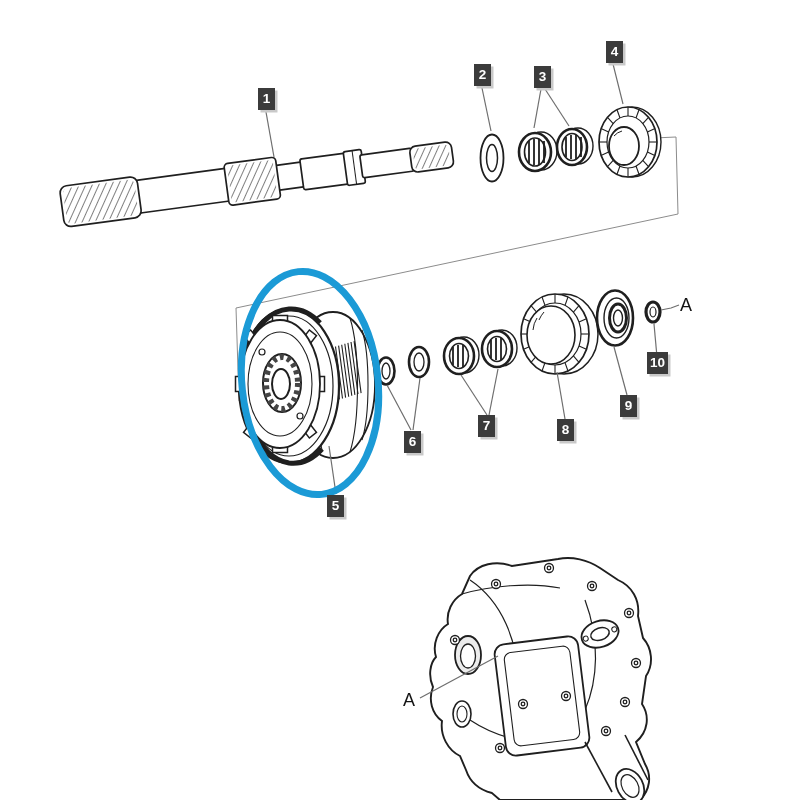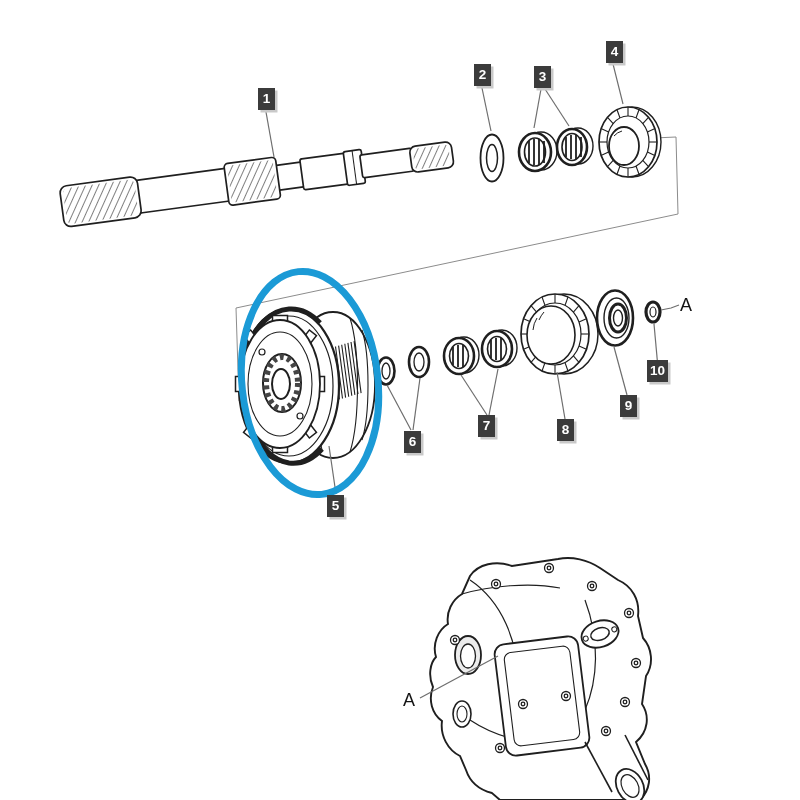--- a/index.html
+++ b/index.html
@@ -277,18 +277,18 @@
 
   <div class="callout" style="left:258px;top:88px;">1</div>
   <div class="callout" style="left:474px;top:64px;">2</div>
   <div class="callout" style="left:534px;top:66px;">3</div>
   <div class="callout" style="left:606px;top:41px;">4</div>
   <div class="callout" style="left:327px;top:495px;">5</div>
   <div class="callout" style="left:404px;top:431px;">6</div>
   <div class="callout" style="left:478px;top:415px;">7</div>
   <div class="callout" style="left:557px;top:419px;">8</div>
   <div class="callout" style="left:620px;top:395px;">9</div>
-  <div class="callout" style="left:647px;top:360px;">10</div>
+  <div class="callout" style="left:647px;top:352px;">10</div>
 
   <div class="ref-letter" style="left:680px;top:296px;">A</div>
   <div class="ref-letter" style="left:403px;top:691px;">A</div>
 
 </div>
 
 </body></html>

